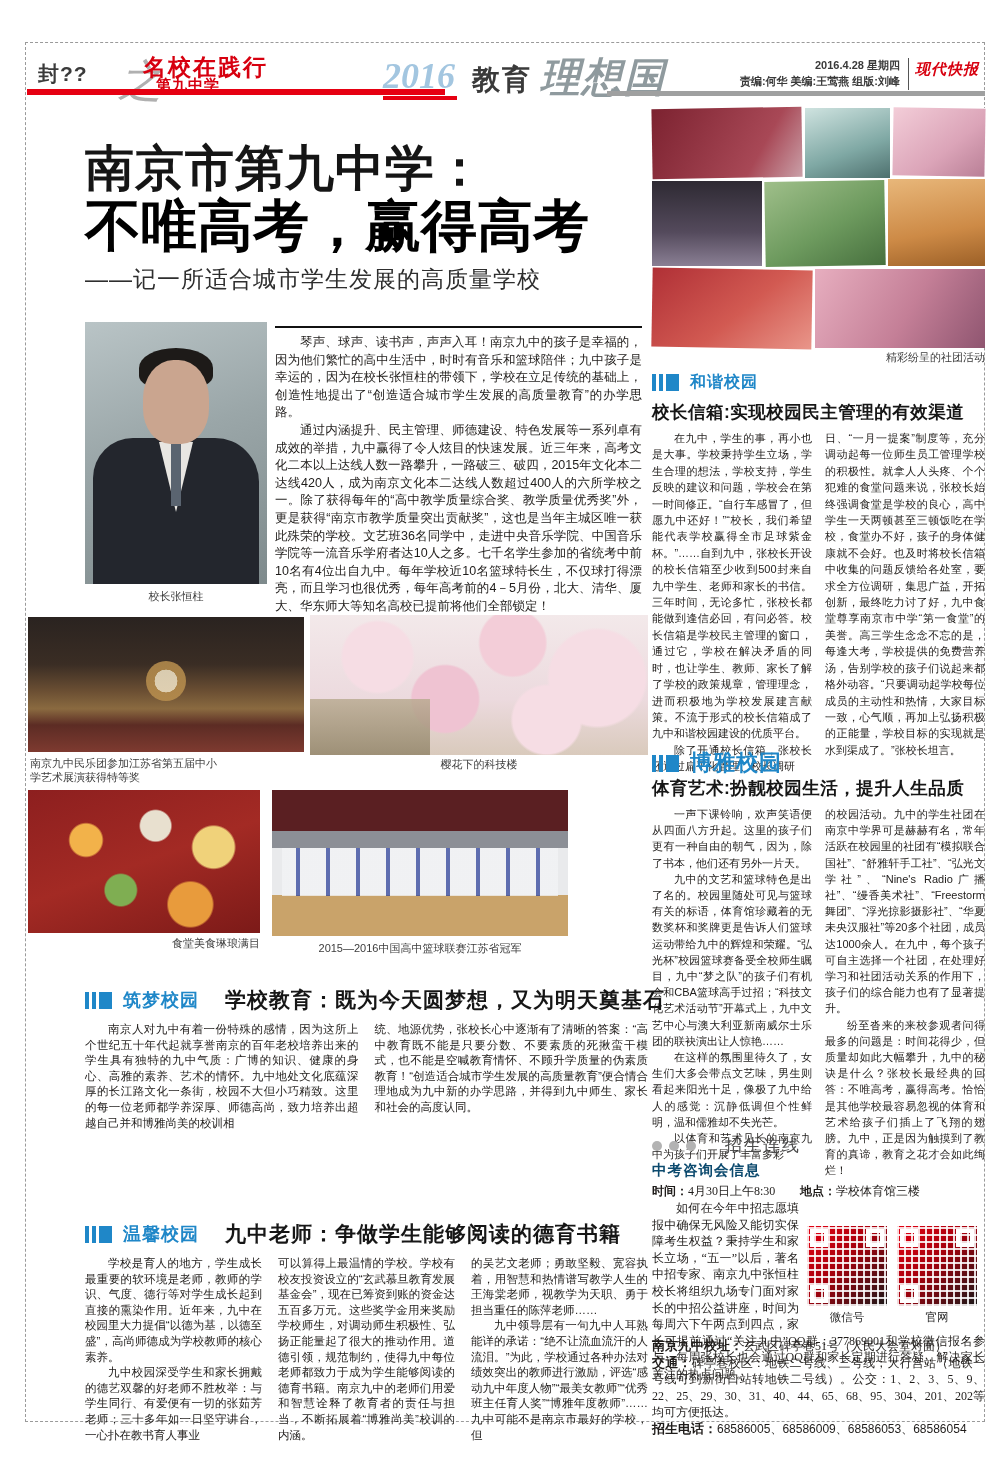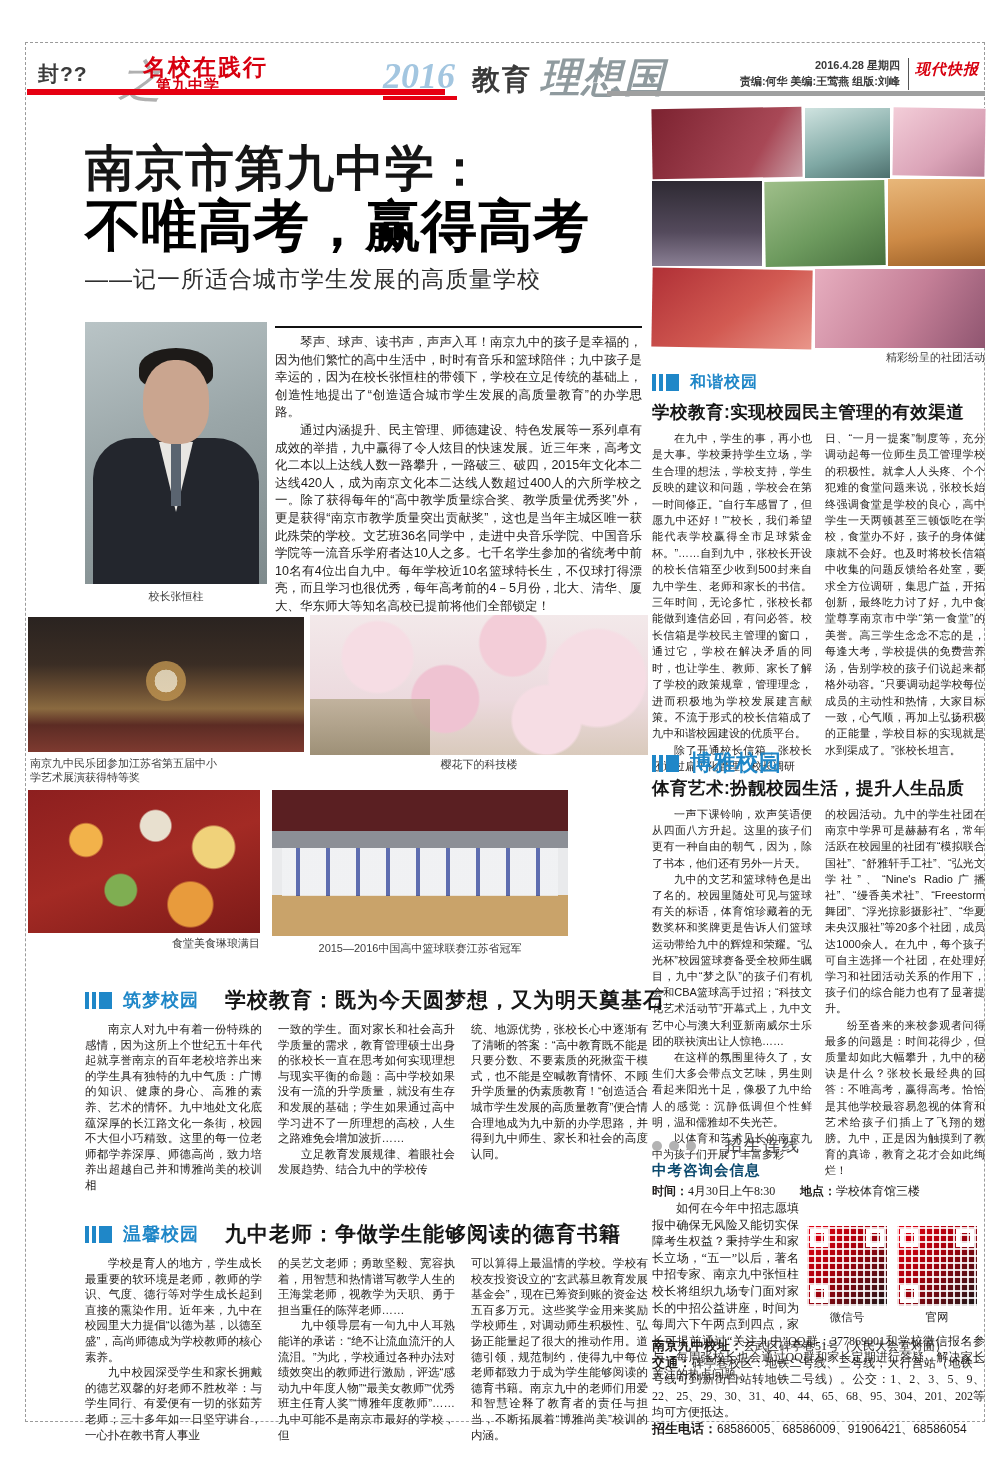--- a/index.html
+++ b/index.html
@@ -205,48 +205,44 @@
         <i></i>
       </span>
     <span class="sec-label">筑梦校园</span>
     <span class="sec-title">学校教育：既为今天圆梦想，又为明天奠基石</span>
   </div>
   <div class="cols body3">
     <div class="col">
         <p>南京人对九中有着一份特殊的感情，因为这所上个世纪五十年代起就享誉南京的百年老校培养出来的学生具有独特的九中气质：广博的知识、健康的身心、高雅的素养、艺术的情怀。九中地处文化底蕴深厚的长江路文化一条街，校园不大但小巧精致。这里的每一位老师都学养深厚、师德高尚，致力培养出超越自己并和博雅尚美的校训相</p>
       </div>
     <div class="col cont">
-        <p>一致的学生。面对家长和社会高升学质量的需求，教育管理硕士出身的张校长一直在思考如何实现理想与现实平衡的命题：高中学校如果没有一流的升学质量，就没有生存和发展的基础；学生如果通过高中学习进不了一所理想的高校，人生之路难免会增加波折……</p>
-        <p>立足教育发展规律、着眼社会发展趋势、结合九中的学校传</p>
-      </div>
-    <div class="col cont">
         <p>统、地源优势，张校长心中逐渐有了清晰的答案：“高中教育既不能是只要分数、不要素质的死揪蛮干模式，也不能是空喊教育情怀、不顾升学质量的伪素质教育！“创造适合城市学生发展的高质量教育”便合情合理地成为九中新的办学思路，并得到九中师生、家长和社会的高度认同。</p>
       </div>
   </div>
 
   <div class="sec-head" style="left:85px;top:1220px;">
     <span class="bars">
         <i></i>
         <i></i>
         <i></i>
       </span>
     <span class="sec-label">温馨校园</span>
     <span class="sec-title">九中老师：争做学生能够阅读的德育书籍</span>
   </div>
   <div class="cols body3b">
     <div class="col">
         <p>学校是育人的地方，学生成长最重要的软环境是老师，教师的学识、气度、德行等对学生成长起到直接的熏染作用。近年来，九中在校园里大力提倡“以德为基，以德至盛”，高尚师德成为学校教师的核心素养。</p>
         <p>九中校园深受学生和家长拥戴的德艺双馨的好老师不胜枚举：与学生同行、有爱便有一切的张茹芳老师；三十多年如一日坚守讲台，一心扑在教书育人事业</p>
       </div>
     <div class="col cont">
+        <p>可以算得上最温情的学校。学校有校友投资设立的“玄武慕旦教育发展基金会”，现在已筹资到账的资金达五百多万元。这些奖学金用来奖励学校师生，对调动师生积极性、弘扬正能量起了很大的推动作用。道德引领，规范制约，使得九中每位老师都致力于成为学生能够阅读的德育书籍。南京九中的老师们用爱和智慧诠释了教育者的责任与担当，不断拓展着“博雅尚美”校训的内涵。</p>
+      </div>
+    <div class="col cont">
         <p>的吴艺文老师；勇敢坚毅、宽容执着，用智慧和热情谱写教学人生的王海棠老师，视教学为天职、勇于担当重任的陈萍老师……</p>
         <p>九中领导层有一句九中人耳熟能详的承诺：“绝不让流血流汗的人流泪。”为此，学校通过各种办法对绩效突出的教师进行激励，评选“感动九中年度人物”“最美女教师”“优秀班主任育人奖”“博雅年度教师”……九中可能不是南京市最好的学校，但</p>
-      </div>
-    <div class="col cont">
-        <p>可以算得上最温情的学校。学校有校友投资设立的“玄武慕旦教育发展基金会”，现在已筹资到账的资金达五百多万元。这些奖学金用来奖励学校师生，对调动师生积极性、弘扬正能量起了很大的推动作用。道德引领，规范制约，使得九中每位老师都致力于成为学生能够阅读的德育书籍。南京九中的老师们用爱和智慧诠释了教育者的责任与担当，不断拓展着“博雅尚美”校训的内涵。</p>
       </div>
   </div>
 
   <div class="collage">
     <div class="cg1"></div>
     <div class="cg2"></div>
     <div class="cg3"></div>
     <div class="cg4"></div>
     <div class="cg5"></div>
     <div class="cg6"></div>
@@ -256,21 +252,21 @@
   <div class="cap-collage caption">精彩纷呈的社团活动</div>
 
   <div class="sec-head" style="left:652px;top:372px;">
     <span class="bars">
         <i></i>
         <i></i>
         <i></i>
       </span>
     <span class="sec-label" style="font-size:16px;">和谐校园</span>
   </div>
-  <div class="sec-title-sm" style="left:652px;top:400px;">学校教育:实现校园民主管理的有效渠道</div>
+  <div class="sec-title-sm" style="left:652px;top:400px;">校长信箱:实现校园民主管理的有效渠道</div>
   <div class="cols body2a">
     <div class="col">
         <p>在九中，学生的事，再小也是大事。学校秉持学生立场，学生合理的想法，学校支持，学生反映的建议和问题，学校会在第一时间修正。“自行车感冒了，但愿九中还好！”“校长，我们希望能代表学校赢得全市足球紫金杯。”……自到九中，张校长开设的校长信箱至少收到500封来自九中学生、老师和家长的书信。三年时间，无论多忙，张校长都能做到逢信必回，有问必答。校长信箱是学校民主管理的窗口，通过它，学校在解决矛盾的同时，也让学生、教师、家长了解了学校的政策规章，管理理念，进而积极地为学校发展建言献策。不流于形式的校长信箱成了九中和谐校园建设的优质平台。</p>
         <p>除了开通校长信箱，张校长还通过扁平化管理、校长调研</p>
       </div>
     <div class="col cont">
         <p>日、“一月一提案”制度等，充分调动起每一位师生员工管理学校的积极性。就拿人人头疼、个个犯难的食堂问题来说，张校长始终强调食堂是学校的良心，高中学生一天两顿甚至三顿饭吃在学校，食堂办不好，孩子的身体健康就不会好。也及时将校长信箱中收集的问题反馈给各处室，要求全方位调研，集思广益，开拓创新，最终吃力讨了好，九中食堂尊享南京市中学“第一食堂”的美誉。高三学生念念不忘的是，每逢大考，学校提供的免费营养汤，告别学校的孩子们说起来都格外动容。“只要调动起学校每位成员的主动性和热情，大家目标一致，心气顺，再加上弘扬积极的正能量，学校目标的实现就是水到渠成了。”张校长坦言。</p>
       </div>
   </div>
 
@@ -324,15 +320,15 @@
         <span>微信号</span>
         <span>官网</span>
       </span>
     </span>
     <p>如何在今年中招志愿填报中确保无风险又能切实保障考生权益？秉持学生和家长立场，“五一”以后，著名中招专家、南京九中张恒柱校长将组织九场专门面对家长的中招公益讲座，时间为每周六下午两点到四点，家长可提前通过“关注九中”QQ群：377869001和学校微信报名参与，每周张校长也会通过QQ群和家长定期进行答疑，解决家长关注的热点问题。</p>
   </div>
 
   <div class="contact">
     <p class="row"><b>南京九中校址：</b><span class="kai">玄武区碑亭巷51号（人民大会堂对面）</span></p>
     <p class="row"><b>交通：</b><span class="kai">碑亭巷校区：地铁二号线、三号线；大行宫站（地铁一号线可到新街口站转地铁二号线）。公交：1、2、3、5、9、22、25、29、30、31、40、44、65、68、95、304、201、202等均可方便抵达。</span></p>
-    <p class="row"><b>招生电话：</b><span>68586005、68586009、91906421、68586054</span></p>
+    <p class="row"><b>招生电话：</b><span>68586005、68586009、68586053、68586054</span></p>
   </div>
 </div>
 
 </body></html>

